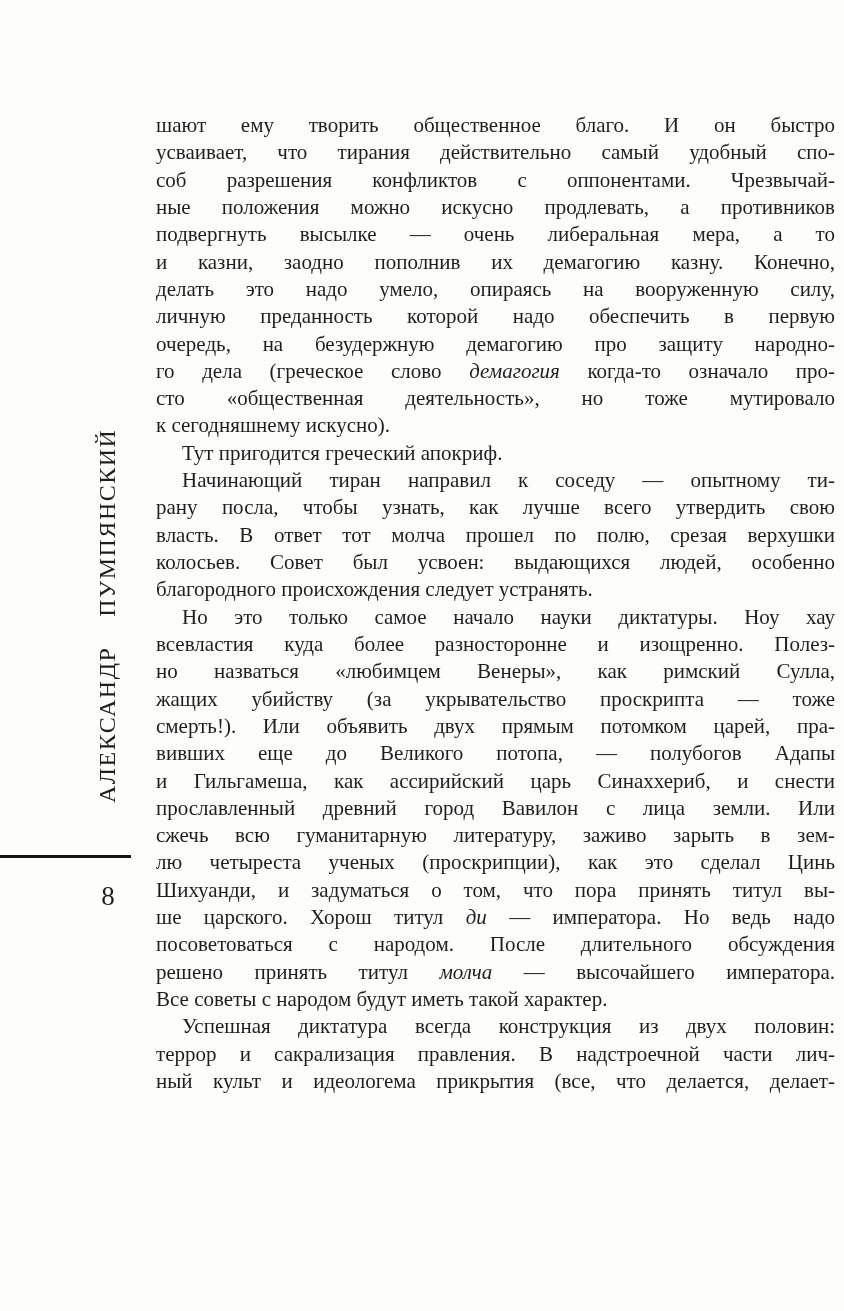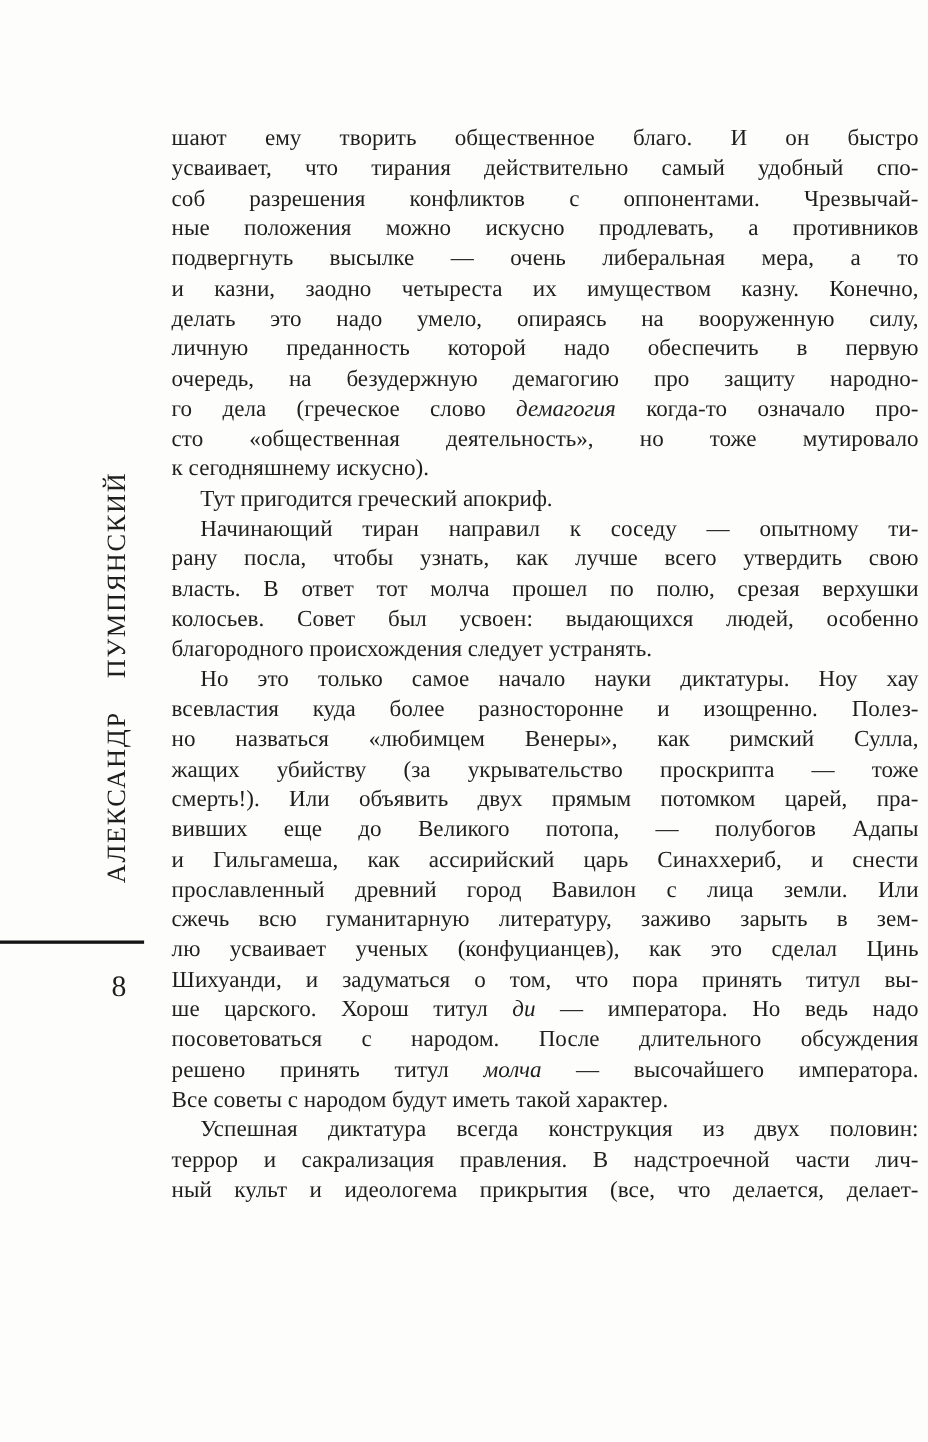--- a/index.html
+++ b/index.html
@@ -88,21 +88,21 @@
 
   <div class="page-number">8</div>
 
   <div class="body-text">
       <div class="para">
         <div class="line">шают ему творить общественное благо. И он быстро</div>
         <div class="line">усваивает, что тирания действительно самый удобный спо-</div>
         <div class="line">соб разрешения конфликтов с оппонентами. Чрезвычай-</div>
         <div class="line">ные положения можно искусно продлевать, а противников</div>
         <div class="line">подвергнуть высылке — очень либеральная мера, а то</div>
-        <div class="line">и казни, заодно четыреста их имуществом казну. Конечно,</div>
+        <div class="line">и казни, заодно пополнив их демагогию казну. Конечно,</div>
         <div class="line">делать это надо умело, опираясь на вооруженную силу,</div>
         <div class="line">личную преданность которой надо обеспечить в первую</div>
         <div class="line">очередь, на безудержную демагогию про защиту народно-</div>
         <div class="line">го дела (греческое слово <i>демагогия</i> когда-то означало про-</div>
         <div class="line">сто «общественная деятельность», но тоже мутировало</div>
         <div class="line para-last">к сегодняшнему искусно).</div>
       </div>
       <div class="para indent">
         <div class="line para-last">Тут пригодится греческий апокриф.</div>
       </div>
@@ -116,21 +116,21 @@
       <div class="para indent">
         <div class="line">Но это только самое начало науки диктатуры. Ноу хау</div>
         <div class="line">всевластия куда более разносторонне и изощренно. Полез-</div>
         <div class="line">но назваться «любимцем Венеры», как римский Сулла,</div>
         <div class="line">жащих убийству (за укрывательство проскрипта — тоже</div>
         <div class="line">смерть!). Или объявить двух прямым потомком царей, пра-</div>
         <div class="line">вивших еще до Великого потопа, — полубогов Адапы</div>
         <div class="line">и Гильгамеша, как ассирийский царь Синаххериб, и снести</div>
         <div class="line">прославленный древний город Вавилон с лица земли. Или</div>
         <div class="line">сжечь всю гуманитарную литературу, заживо зарыть в зем-</div>
-        <div class="line">лю усваивает ученых (конфуцианцев), как это сделал Цинь</div>
+        <div class="line">лю четыреста ученых (проскрипции), как это сделал Цинь</div>
         <div class="line">Шихуанди, и задуматься о том, что пора принять титул вы-</div>
         <div class="line">ше царского. Хорош титул <i>ди</i> — императора. Но ведь надо</div>
         <div class="line">посоветоваться с народом. После длительного обсуждения</div>
         <div class="line">решено принять титул <i>молча</i> — высочайшего императора.</div>
         <div class="line para-last">Все советы с народом будут иметь такой характер.</div>
       </div>
       <div class="para indent">
         <div class="line">Успешная диктатура всегда конструкция из двух половин:</div>
         <div class="line">террор и сакрализация правления. В надстроечной части лич-</div>
         <div class="line">ный культ и идеологема прикрытия (все, что делается, делает-</div>

